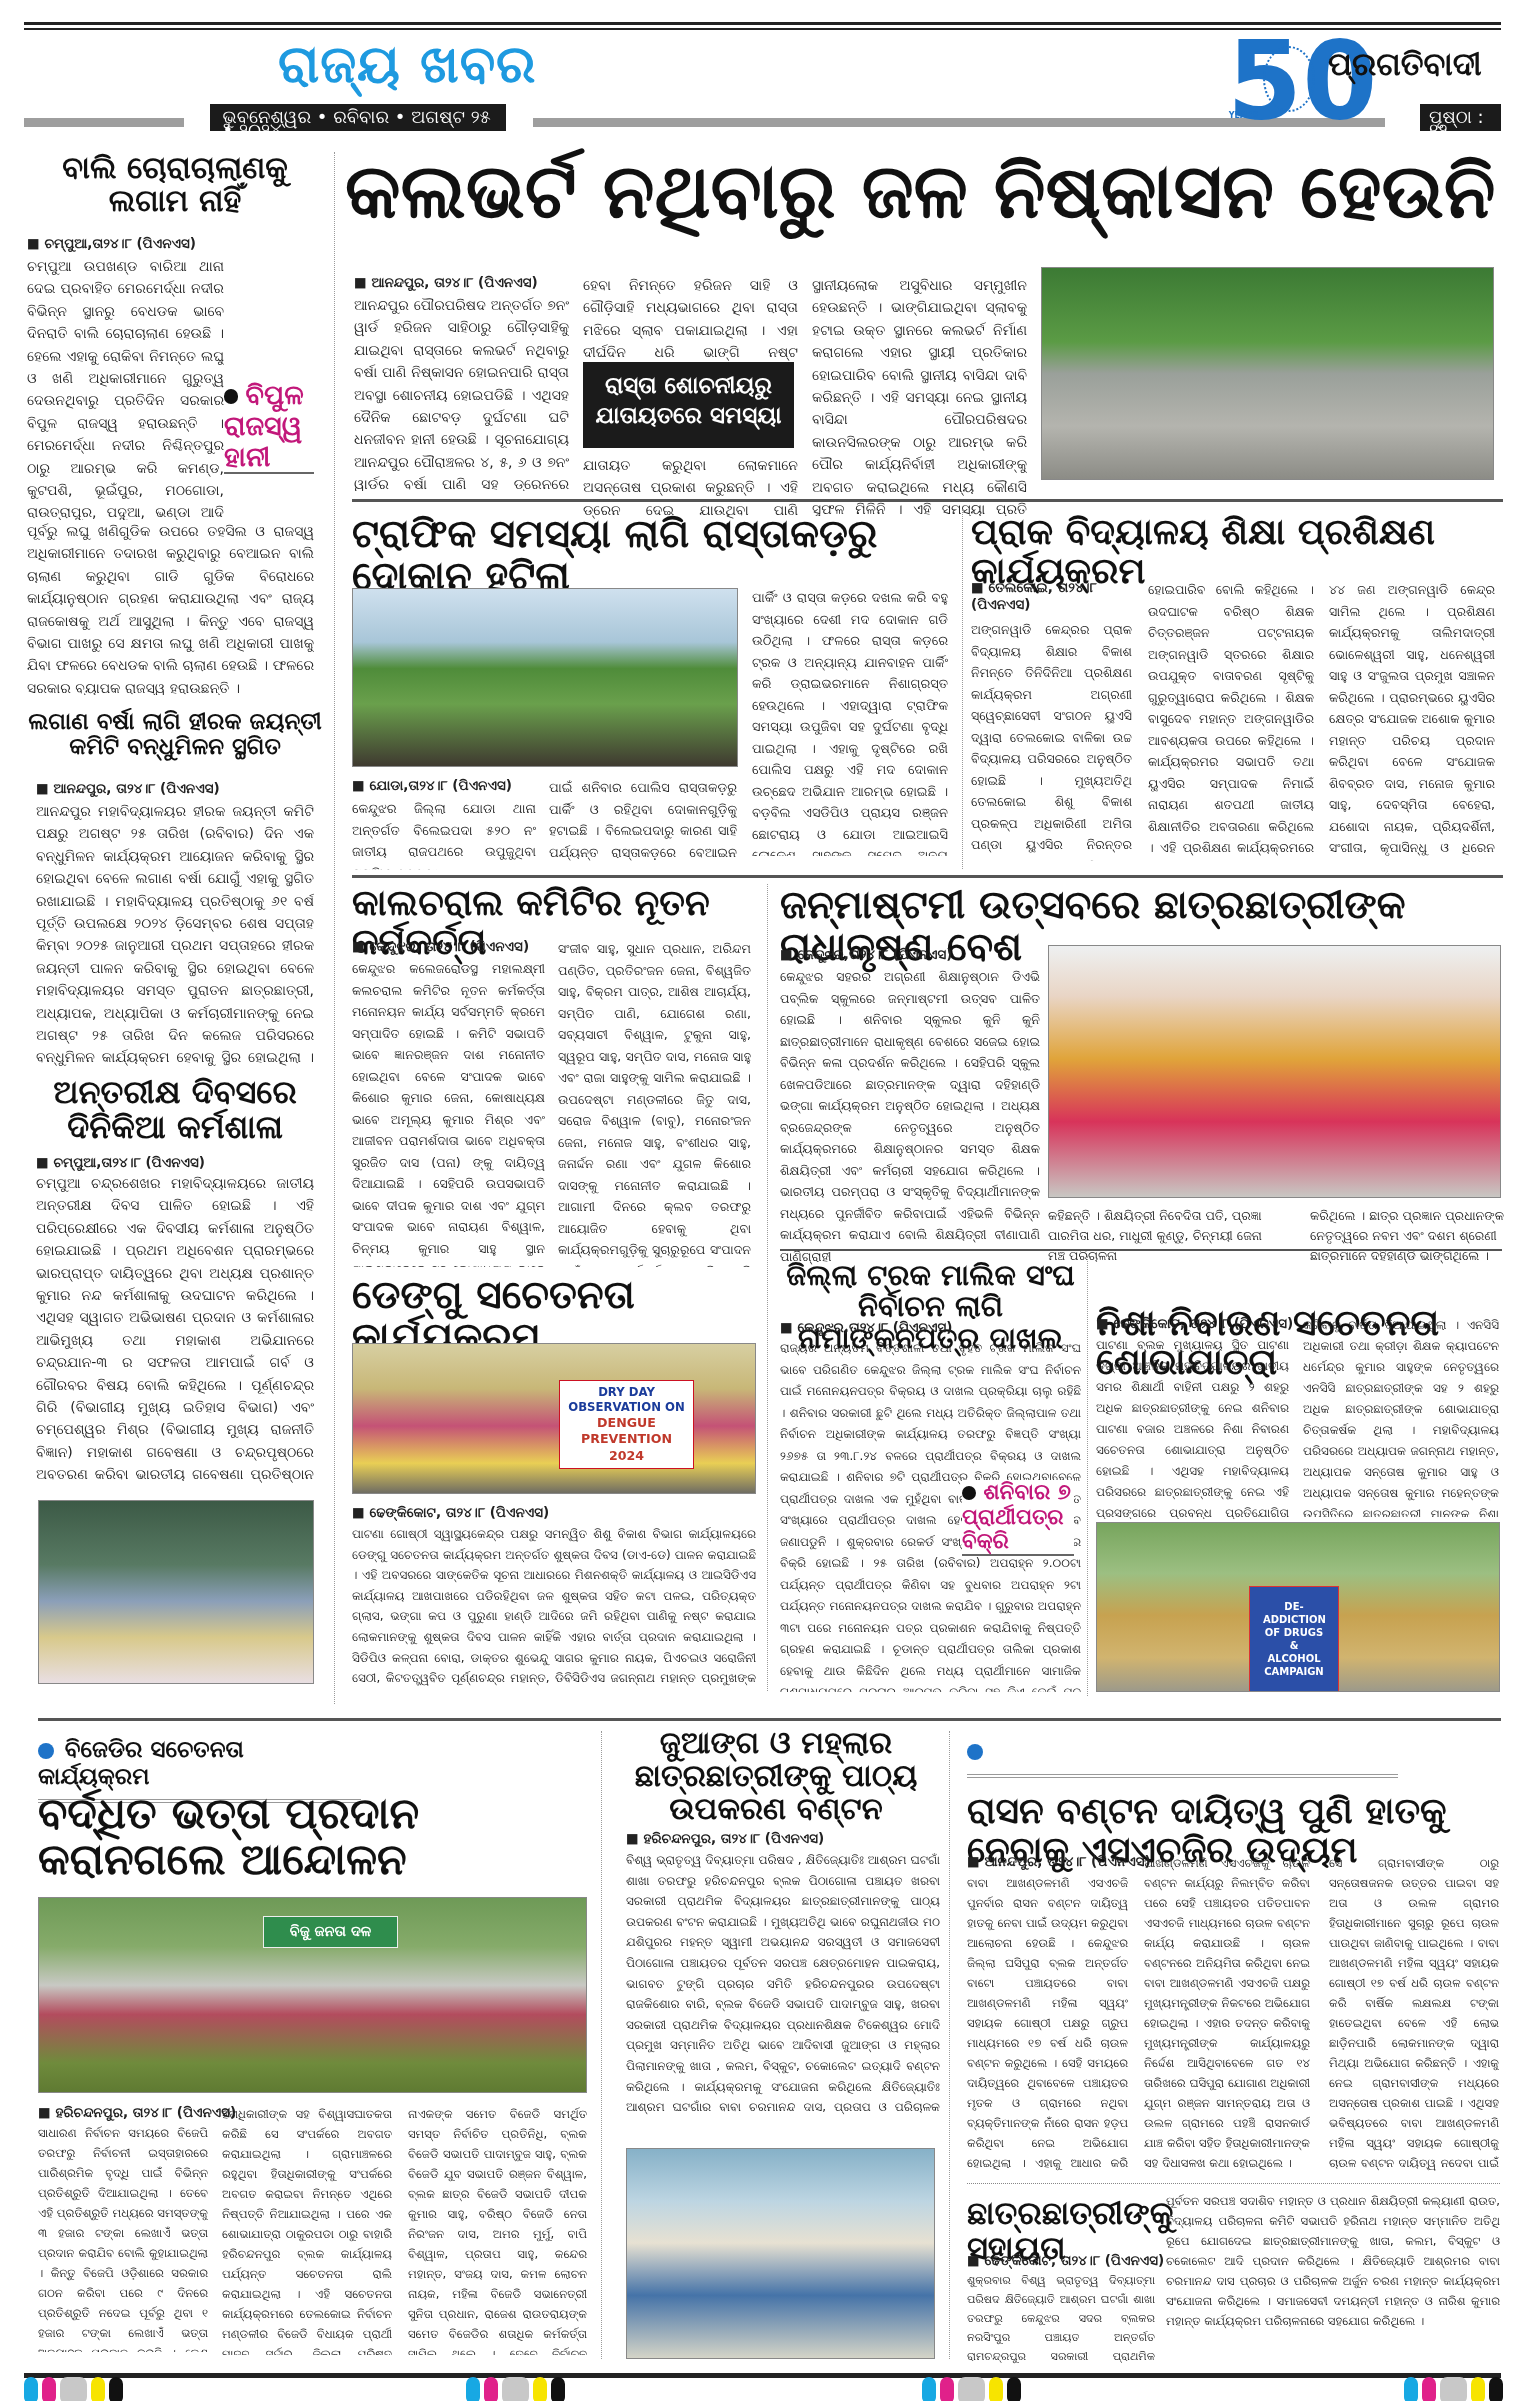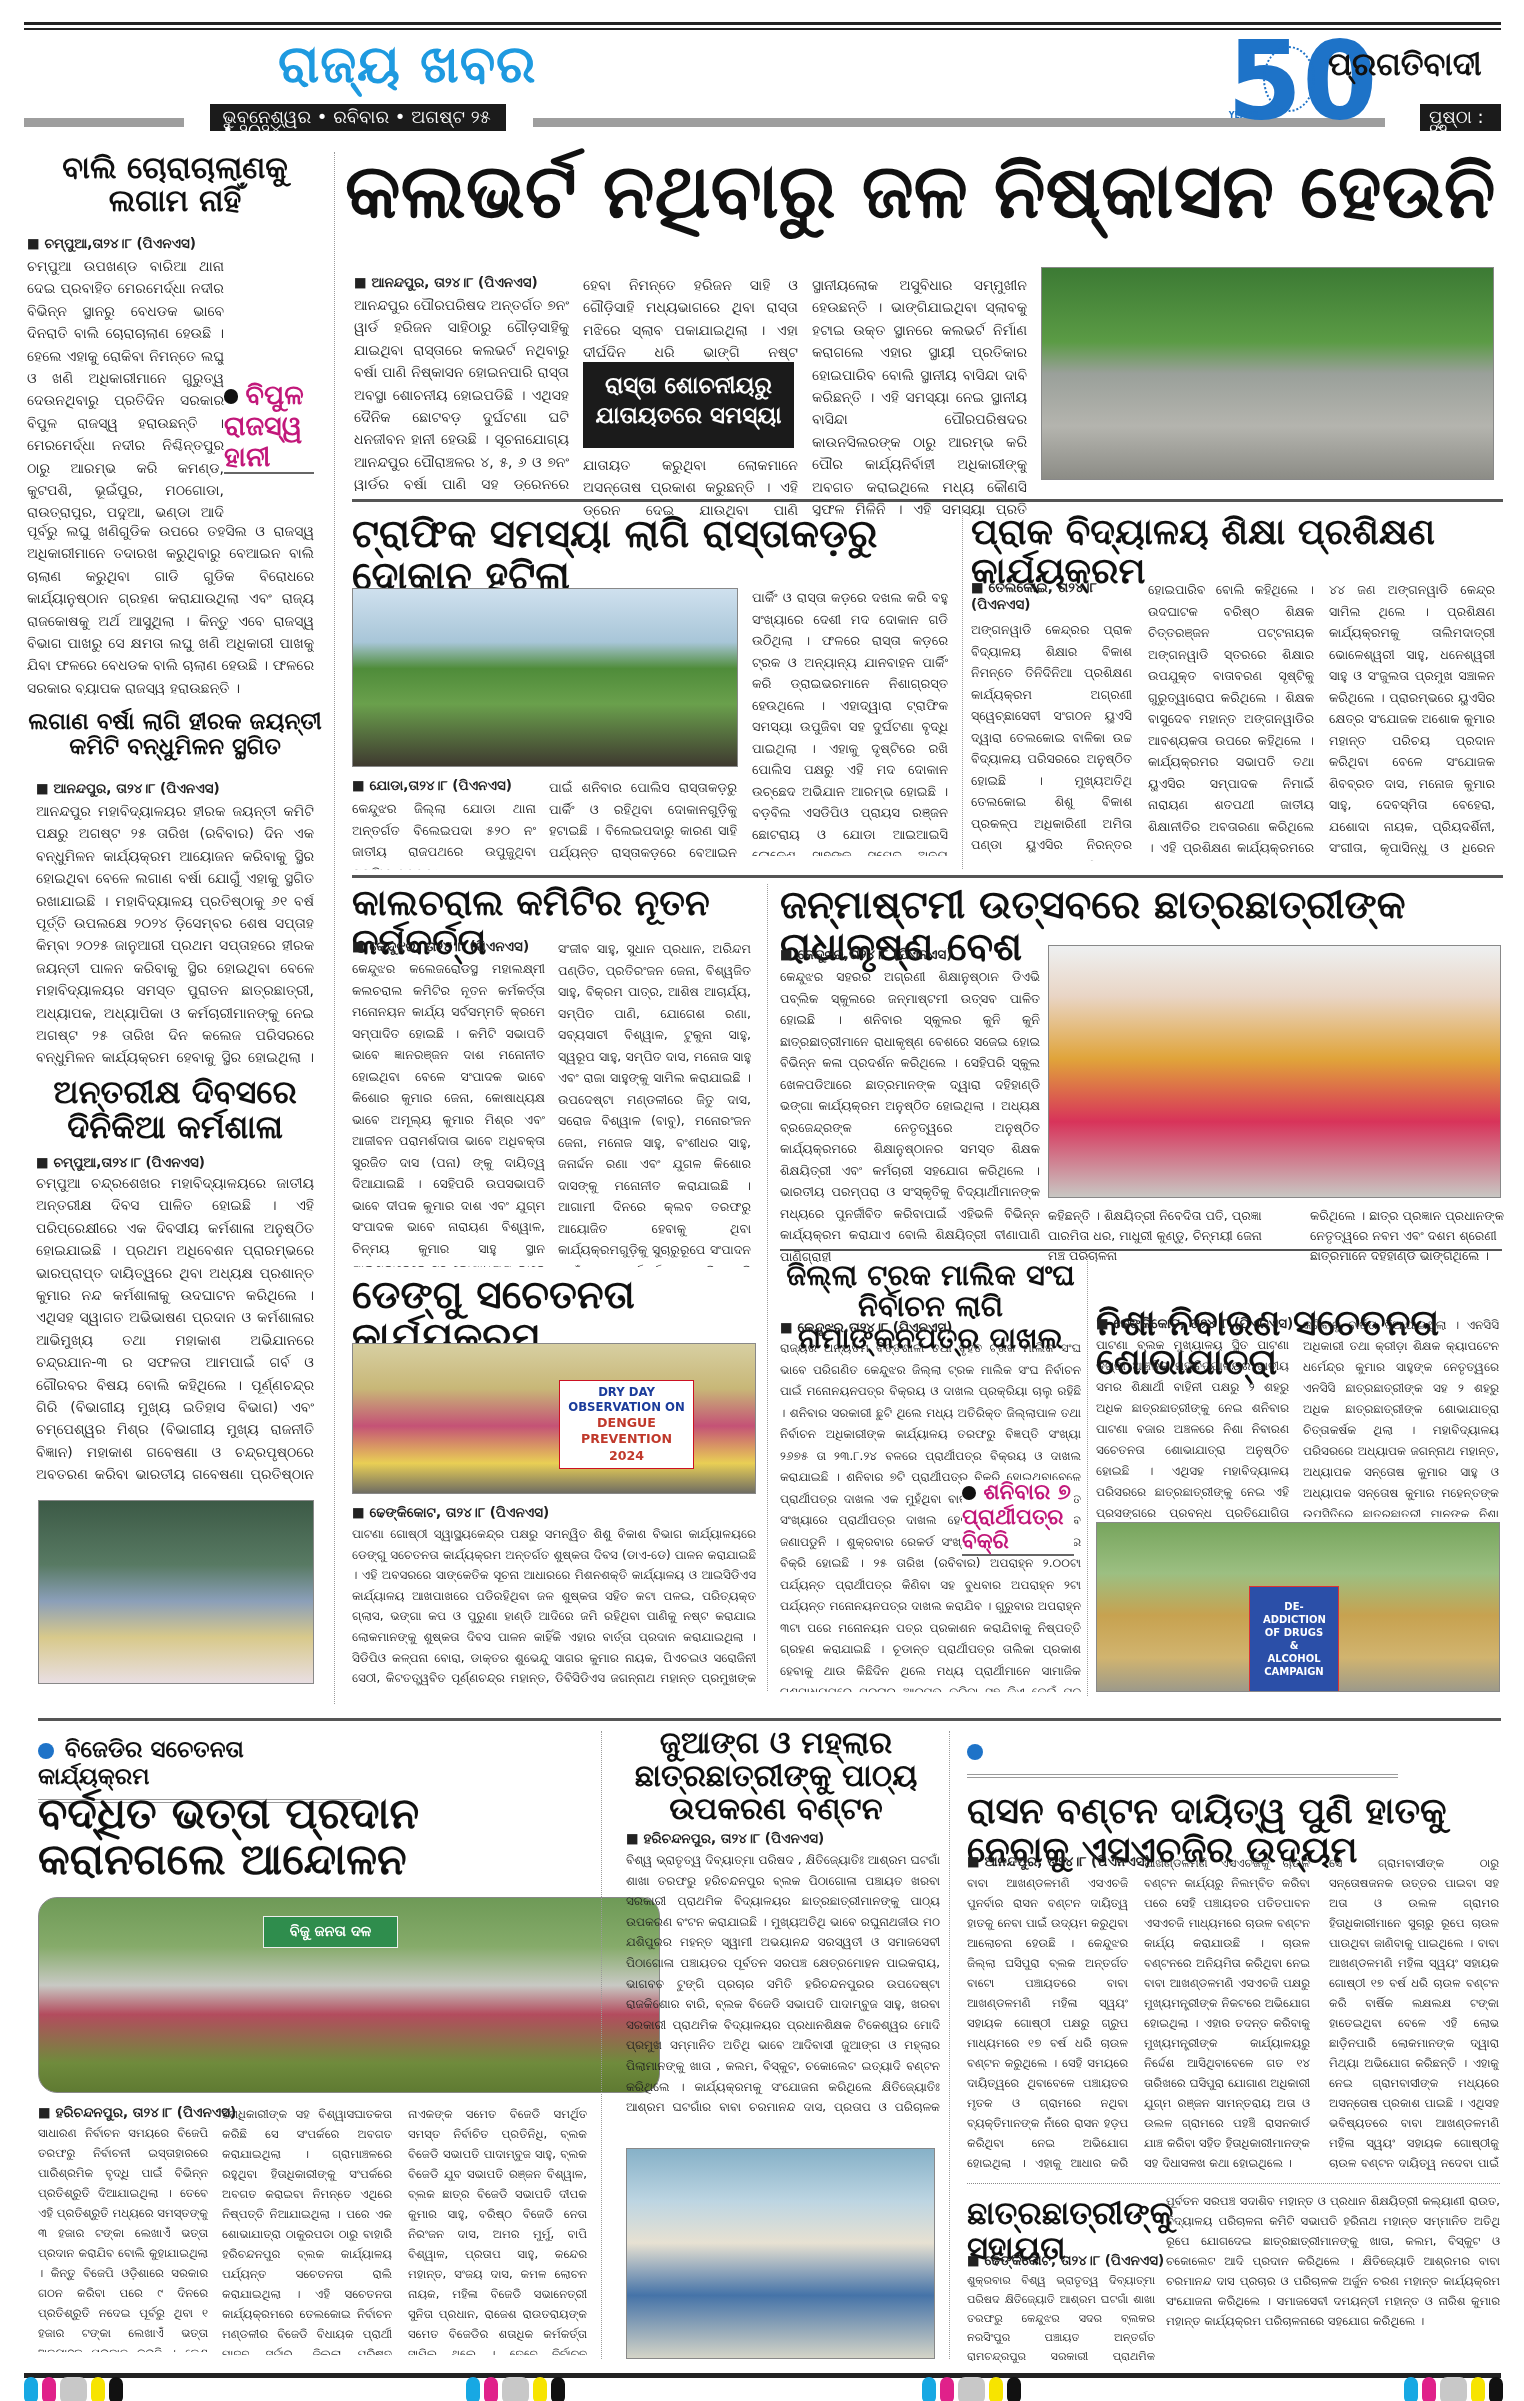--- a/index.html
+++ b/index.html
@@ -157,21 +157,21 @@
 <div class="abs photo ph-ncc" style="left:1096px;top:1522px;width:404px;height:170px;">
   <div class="banner2" style="left:152px;top:63px;width:90px;">DE-ADDICTION OF DRUGS &amp; ALCOHOL CAMPAIGN</div>
 </div>
 
 <div class="abs hline" style="left:38px;top:1718px;width:1463px;"></div>
 
 <div class="abs kicker" style="left:38px;top:1736px;width:323px;font-size:23px;">
   <span class="bdot"></span><span>ବିଜେଡିର ସଚେତନତା କାର୍ଯ୍ୟକ୍ରମ</span>
 </div>
 <div class="abs hl" style="left:38px;top:1790px;width:556px;font-size:43px;">ବର୍ଦ୍ଧିତ ଭତ୍ତା ପ୍ରଦାନ କରାନଗଲେ ଆନ୍ଦୋଳନ</div>
-<div class="abs photo ph-bjd" style="left:38px;top:1897px;width:622px;height:196px;border-radius:19px;">
+<div class="abs photo ph-bjd" style="left:38px;top:1897px;width:549px;height:196px;">
   <div class="banner3" style="left:224px;top:18px;width:135px;">ବିଜୁ ଜନତା ଦଳ</div>
 </div>
 <div class="abs byline" style="left:38px;top:2104px;">ହରିଚନ୍ଦନପୁର, ତା୨୪।୮ (ପିଏନଏସ)</div>
 <div class="abs body" style="left:38px;top:2123px;width:170px;height:229px;font-size:11.7px;line-height:20px;">ସାଧାରଣ ନିର୍ବାଚନ ସମୟରେ ବିଜେପି ତରଫରୁ ନିର୍ବାଚନୀ ଇସ୍ତାହାରରେ ପାରିଶ୍ରମିକ ବୃଦ୍ଧି ପାଇଁ ବିଭିନ୍ନ ପ୍ରତିଶ୍ରୁତି ଦିଆଯାଇଥିଲା । ତେବେ ଏହି ପ୍ରତିଶ୍ରୁତି ମଧ୍ୟରେ ସମସ୍ତଙ୍କୁ ୩ ହଜାର ଟଙ୍କା ଲେଖାଏଁ ଭତ୍ତା ପ୍ରଦାନ କରାଯିବ ବୋଲି କୁହାଯାଇଥିଲା । କିନ୍ତୁ ବିଜେପି ଓଡ଼ିଶାରେ ସରକାର ଗଠନ କରିବା ପରେ ୯ ଦିନରେ ପ୍ରତିଶ୍ରୁତି ନଦେଇ ପୂର୍ବରୁ ଥିବା ୧ ହଜାର ଟଙ୍କା ଲେଖାଏଁ ଭତ୍ତା ଅବ୍ୟାହତ ପ୍ରଦାନ କରୁଛି । ତେଣୁ ଏହାକୁ ବିରୋଧ କରି ଗୁରୁବାର ହରିଚନ୍ଦନପୁର ବ୍ଲକର ଶତାଧିକ ବିଜେଡି କର୍ମୀ ଠାକୁରପଡା ଠାରେ ଏକତ୍ରିତ ହୋଇ ସଚେତନତା କାର୍ଯ୍ୟକ୍ରମ କରିଥିଲେ । କାର୍ଯ୍ୟକ୍ରମରେ ବିଜେପି ସରକାର କିପରି ଭତ୍ତା</div>
 <div class="abs body" style="left:222px;top:2104px;width:170px;height:251px;font-size:11.7px;line-height:20px;">ହିତାଧିକାରୀଙ୍କ ସହ ବିଶ୍ୱାସଘାତକତା କରିଛି ସେ ସଂପର୍କରେ ଅବଗତ କରାଯାଇଥିଲା । ଗ୍ରାମାଞ୍ଚଳରେ ରହୁଥିବା ହିତାଧିକାରୀଙ୍କୁ ସଂପର୍କରେ ଅବଗତ କରାଇବା ନିମନ୍ତେ ଏଥିରେ ନିଷ୍ପତ୍ତି ନିଆଯାଇଥିଲା । ପରେ ଏକ ଶୋଭାଯାତ୍ରା ଠାକୁରପଡା ଠାରୁ ବାହାରି ହରିଚନ୍ଦନପୁର ବ୍ଲକ କାର୍ଯ୍ୟାଳୟ ପର୍ଯ୍ୟନ୍ତ ସଚେତନତା ରାଲି କରାଯାଇଥିଲା ।   ଏହି ସଚେତନତା କାର୍ଯ୍ୟକ୍ରମରେ ତେଲକୋଇ ନିର୍ବାଚନ ମଣ୍ଡଳୀର ବିଜେଡି ବିଧାୟକ ପ୍ରାର୍ଥୀ ମାଦବ ସର୍ଦ୍ଦାର, ଜିଲ୍ଲା ପରିଷଦ ଅଧ୍ୟକ୍ଷା ସାବିତ୍ରୀ ସାହୁ, ୩୨ ନଂ ଜୋନ ଜିଲ୍ଲା ପରିଷଦ ସଦସ୍ୟ ଲକ୍ଷ୍ମୀଧର କିଷାନ, ୩୩ ନଂ ଜୋନ ଜିଲ୍ଲା ପରିଷଦ ସଦସ୍ୟା ମାଳତୀ ସୋରେନ, ବ୍ଲକ ଅଧ୍ୟକ୍ଷା ସୁରେଶ</div>
 <div class="abs body" style="left:408px;top:2104px;width:179px;height:251px;font-size:11.7px;line-height:20px;">ନାଏକଙ୍କ ସମେତ ବିଜେଡି ସମର୍ଥିତ ସମସ୍ତ ନିର୍ବାଚିତ ପ୍ରତିନିଧି, ବ୍ଲକ ବିଜେଡି ସଭାପତି ପାଦାମ୍ବୁଜ ସାହୁ, ବ୍ଲକ ବିଜେଡି ଯୁବ ସଭାପତି ରଞ୍ଜନ ବିଶ୍ୱାଳ, ବ୍ଲକ ଛାତ୍ର ବିଜେଡି ସଭାପତି ଦୀପକ କୁମାର ସାହୁ, ବରିଷ୍ଠ ବିଜେଡି ନେତା ନିରଂଜନ ଦାସ, ଅମର ମୁର୍ମୁ, ବାପି ବିଶ୍ୱାଳ, ପ୍ରତାପ ସାହୁ, କନ୍ଦେର ମହାନ୍ତ, ସଂଜୟ ଦାସ, କମଳ ଲୋଚନ ନାୟକ, ମହିଳା ବିଜେଡି ସଭାନେତ୍ରୀ ସୁନିତା ପ୍ରଧାନ, ରାଜେଶ ରାଉତରାୟଙ୍କ ସମେତ ବିଜେଡିର ଶତାଧିକ କର୍ମକର୍ତ୍ତା ସାମିଲ ଥିଲେ । ତେବେ ନିର୍ବାଚନ ଇସ୍ତାହାର ଅନୁଯାୟୀ ଯଦି ବର୍ଦ୍ଧିତ ଭତ୍ତା ୩ ହଜାର ଟଙ୍କା ପ୍ରଦାନ କରାନଯାଏ ତେବେ ଆଗାମୀ ଦିନରେ ଆନ୍ଦୋଳନକୁ ଜୋରଦାର କରାଯିବ ବୋଲି ସଭାରେ ସ୍ଥିର ହୋଇଛି ।</div>
 
 <div class="abs vdash" style="left:601px;top:1731px;height:628px;"></div>
 
 <div class="abs hl" style="left:610px;top:1727px;width:332px;font-size:30.5px;text-align:center;">ଜୁଆଙ୍ଗ ଓ ମହ୍ଲାର ଛାତ୍ରଛାତ୍ରୀଙ୍କୁ ପାଠ୍ୟ ଉପକରଣ ବଣ୍ଟନ</div>

